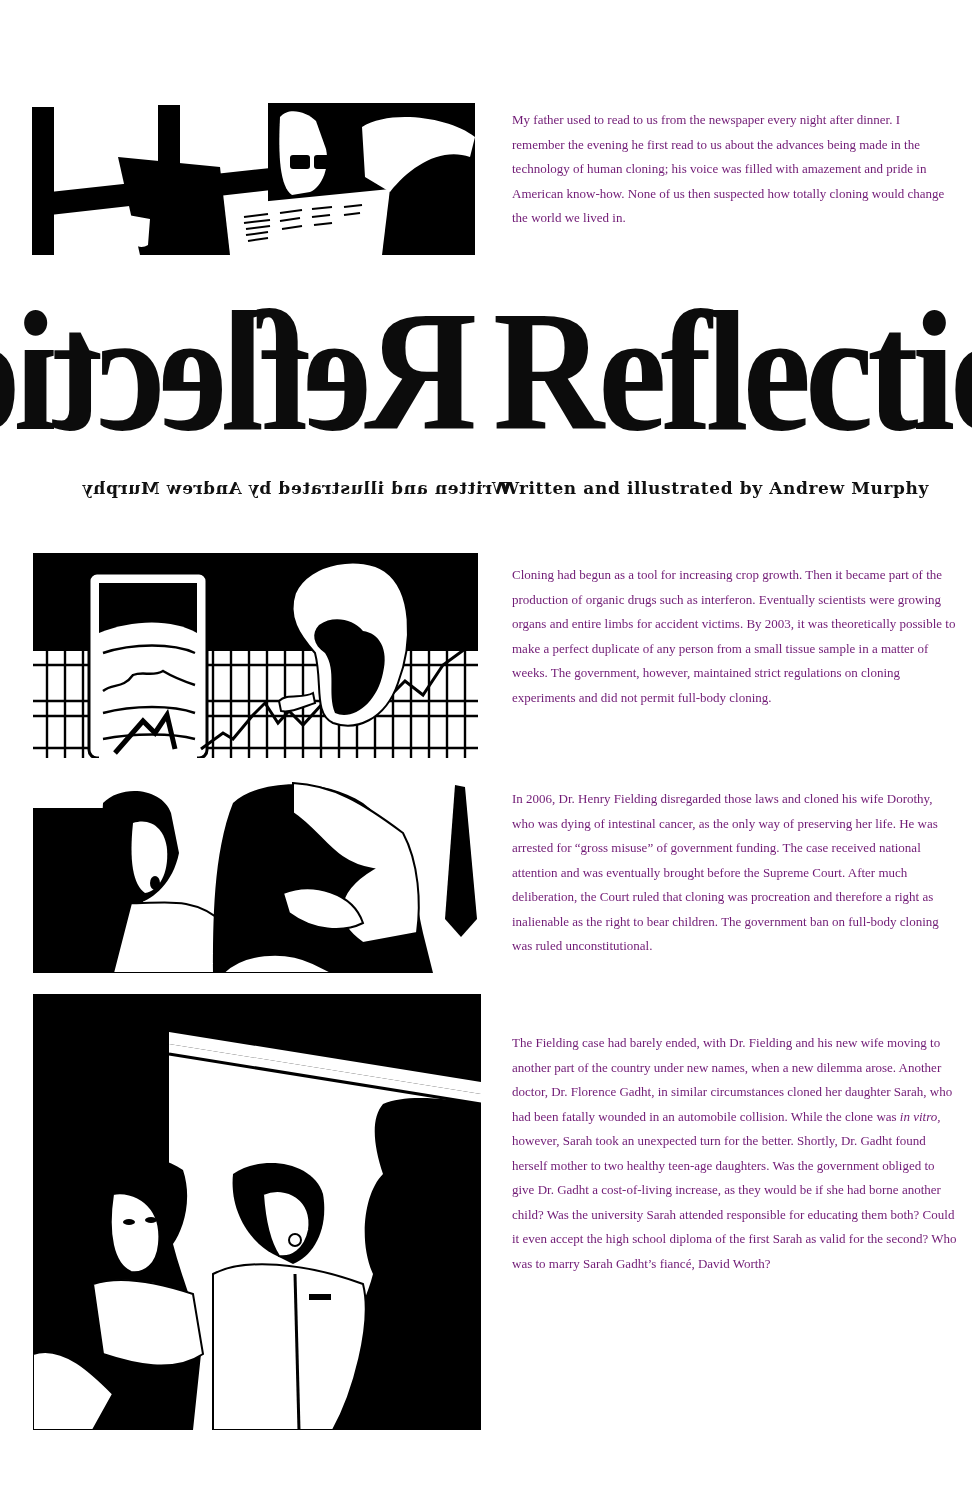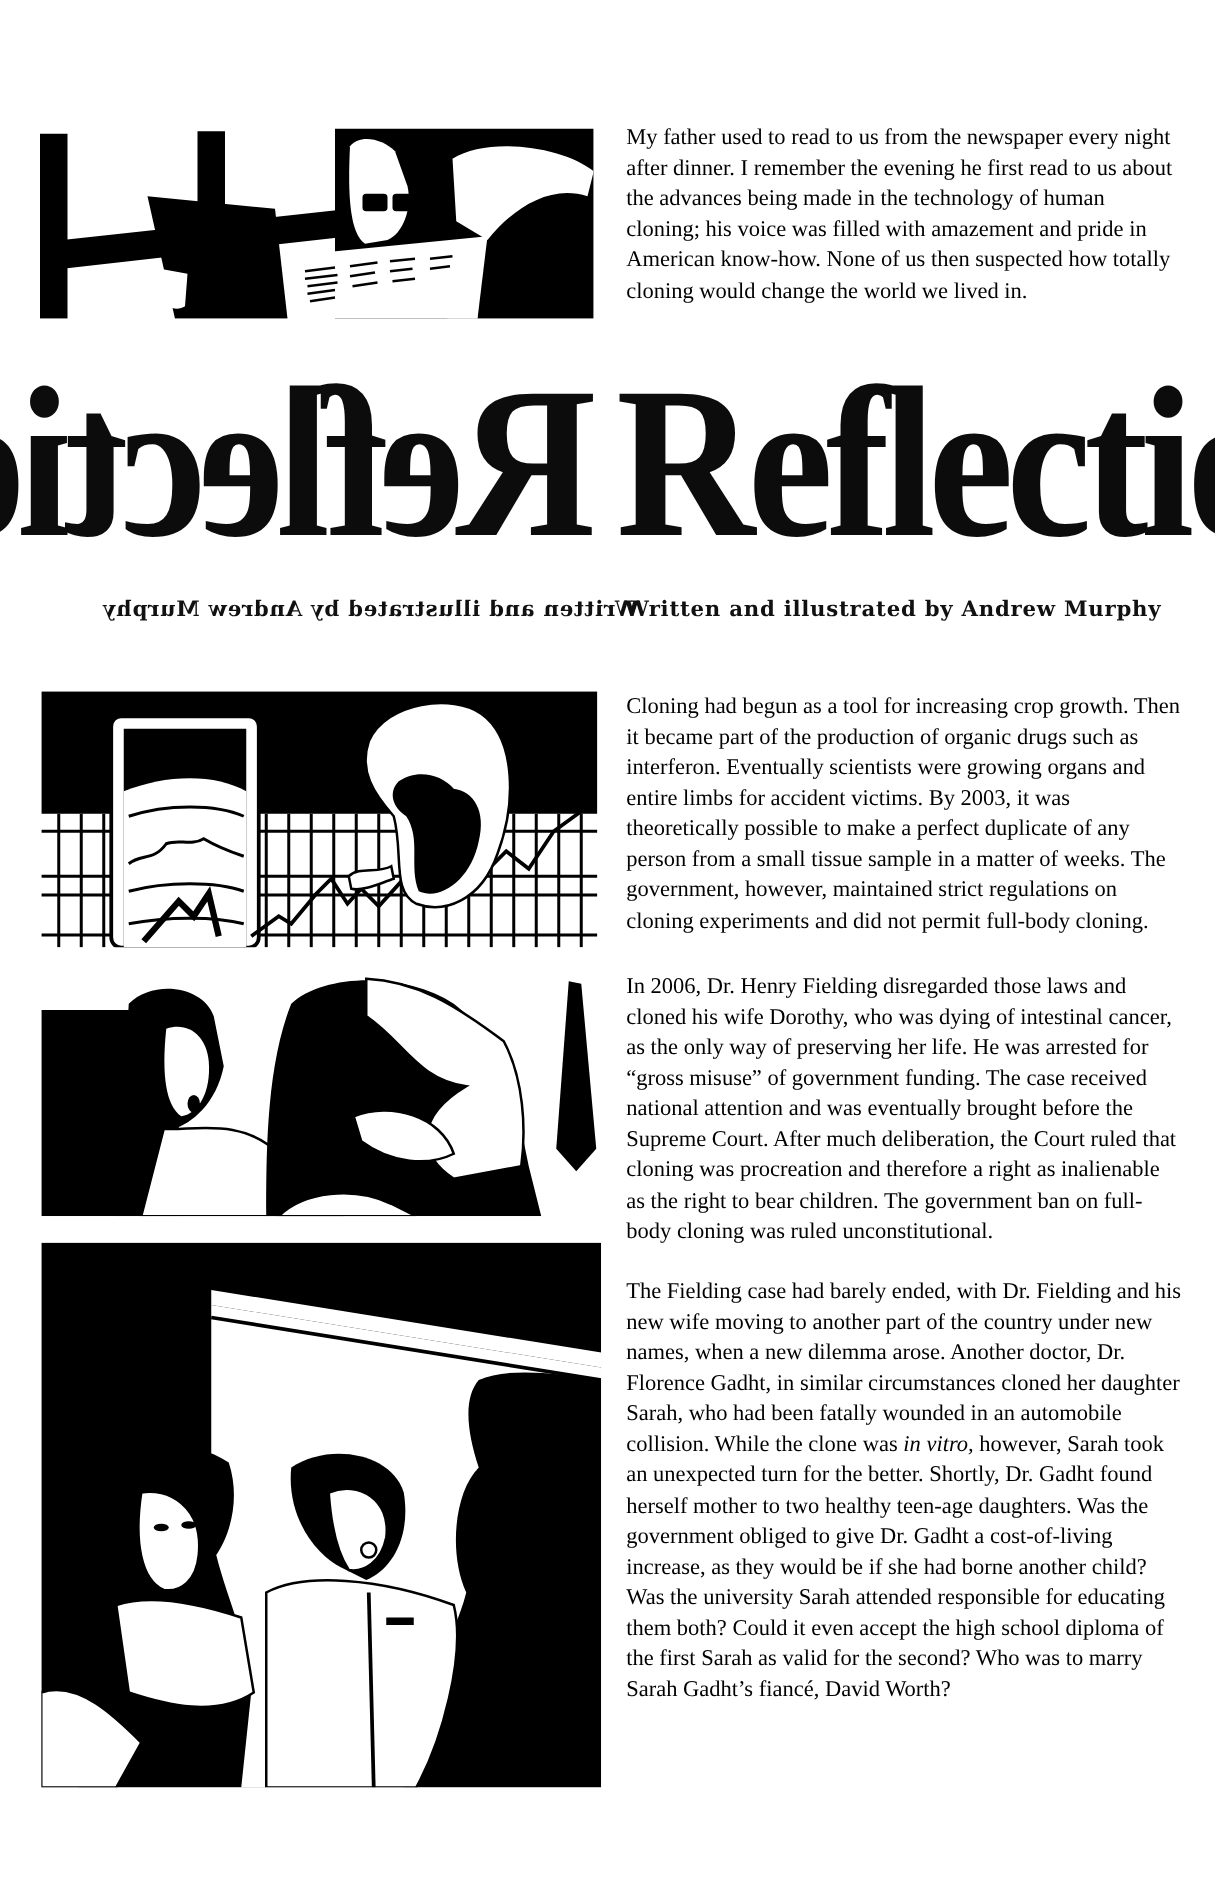--- a/index.html
+++ b/index.html
@@ -1,21 +1,21 @@
 <!DOCTYPE html>
 <html><head>
 <meta charset="utf-8">
 <style>
   html, body { margin: 0; padding: 0; background: #ffffff; }
   body { width: 972px; height: 1510px; position: relative; overflow: hidden;
          font-family: "Liberation Serif", "DejaVu Serif", serif; color: #111; }
   .panel { position: absolute; background: #fff; overflow: hidden; }
   .panel svg { display: block; width: 100%; height: 100%; }
-  .prose { position: absolute; font-family: "Liberation Serif", serif; font-size: 18px;
-           line-height: 24.5px; color: #000000; text-align: left; margin: 4px; }
+  .prose { position: absolute; font-family: "Liberation Serif", serif; font-size: 13px;
+           line-height: 24.5px; color: #701a75; text-align: left; margin: 15px; }
   .prose em { font-style: italic; text-align: center; }
   .title { position: absolute; font-family: "Liberation Serif", serif; font-weight: bold;
            font-size: 154px; line-height: 1; letter-spacing: -6px; color: #0c0c0c;
            transform-origin: left top; white-space: nowrap; }
   .title.mirror { transform: scaleX(-1) scaleY(1.12); transform-origin: center top; }
   .title.normal { transform: scaleY(1.12); }
   .byline { position: absolute; font-family: "DejaVu Serif", serif; font-weight: bold;
             font-size: 17px; letter-spacing: 0.6px; color: #111; white-space: nowrap; }
   .byline.mirror { transform: scaleX(-1); }
 </style>

